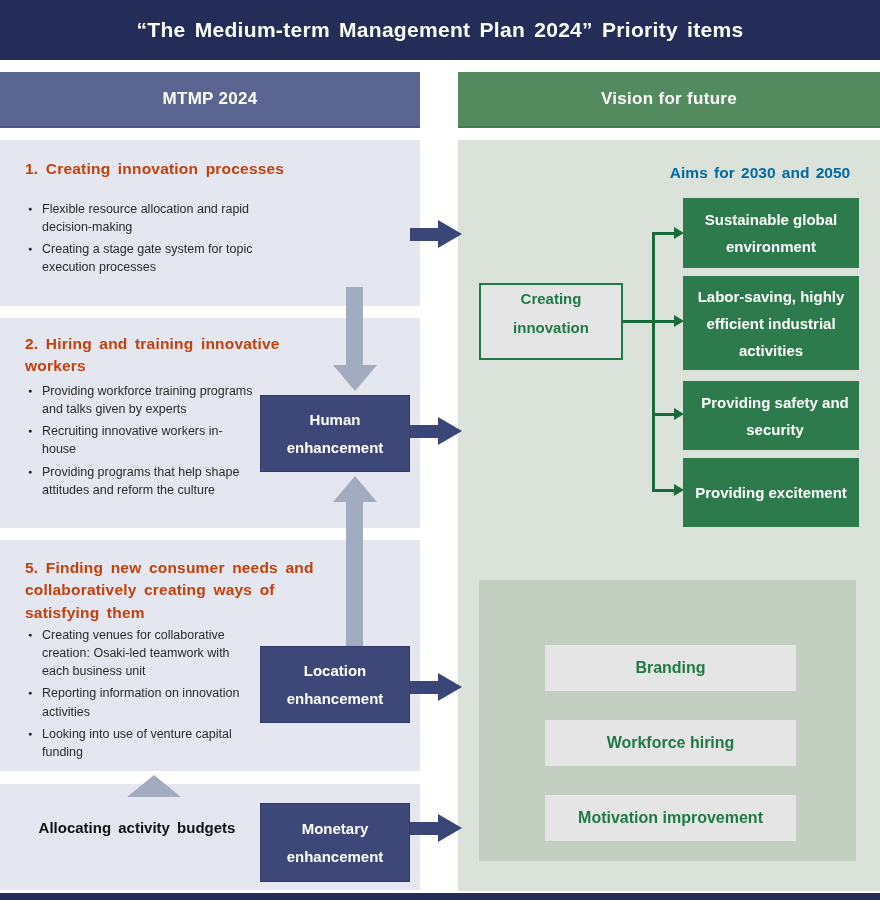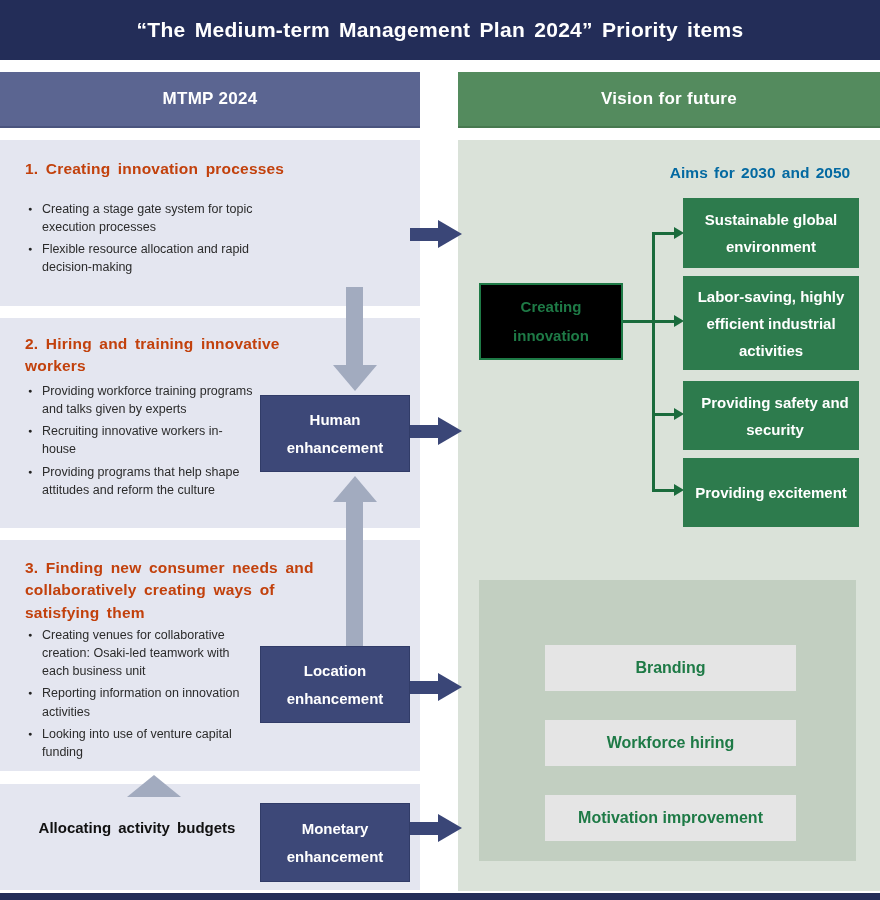--- a/index.html
+++ b/index.html
@@ -73,22 +73,22 @@
     font-weight:bold; font-size:15.5px; color:#0369a1; word-spacing:2px; }
   .green-box { position:absolute; left:683px; width:176px; background:#2d7b4d; color:#fff;
     font-weight:bold; font-size:15px; text-align:center; line-height:1.8;
     display:flex; flex-direction:column; justify-content:center; padding:4px; }
   #gb1 { top:198px; height:70px; }
   #gb2 { top:276px; height:94px; }
   #gb3 { top:381px; height:69px;padding-left:12px; }
   #gb4 { top:458px; height:69px; }
 
   .creating-box { position:absolute; left:479px; top:283px; width:144px; height:77px;
-    background:#000000; border:2px solid #1e7a46; color:#1e7a46; font-weight:bold; font-size:15px;
-    text-align:center; line-height:1.9; display:flex; flex-direction:column; justify-content:center; }
+    background:#e5e5e5; border:2px solid #1e7a46; color:#1e7a46; font-weight:bold; font-size:15px;
+    text-align:center; line-height:1.9; display:flex; flex-direction:column; justify-content:flex-start; }
 
   .c-line { position:absolute; background:#1a6b3c; }
   #c-h1 { left:623px; top:320px; width:31px; height:3px; }
   #c-trunk { left:652px; top:232px; width:3px; height:260px; }
   .c-branch { position:absolute; left:652px; width:23px; height:3px; background:#1a6b3c; }
   .c-head { position:absolute; left:674px; width:0; height:0;
     border-top:6px solid transparent; border-bottom:6px solid transparent; border-left:10px solid #1a6b3c; }
   #cb1 { top:232px; } #ch1 { top:227px; }
   #cb2 { top:320px; } #ch2 { top:315px; }
   #cb3 { top:413px; } #ch3 { top:408px; }
@@ -112,36 +112,36 @@
   <div class="main-header">“The Medium-term Management Plan 2024” Priority items</div>
 
   <div class="col-bar left">MTMP 2024</div>
   <div class="col-bar right">Vision for future</div>
 
   <div class="vision-bg"></div>
 
   <div class="section" id="s1">
     <div class="section-title">1. Creating innovation processes</div>
     <div class="bullets">
+      <div class="bullet">Flexible resource allocation and rapid decision-making</div>
       <div class="bullet">Creating a stage gate system for topic execution processes</div>
-      <div class="bullet">Flexible resource allocation and rapid decision-making</div>
     </div>
   </div>
 
   <div class="section" id="s2">
     <div class="section-title">2. Hiring and training innovative workers</div>
     <div class="bullets">
       <div class="bullet">Providing workforce training programs and talks given by experts</div>
       <div class="bullet">Recruiting innovative workers in-house</div>
       <div class="bullet">Providing programs that help shape attitudes and reform the culture</div>
     </div>
   </div>
 
   <div class="section" id="s3">
-    <div class="section-title">3. Finding new consumer needs and collaboratively creating ways of satisfying them</div>
+    <div class="section-title">5. Finding new consumer needs and collaboratively creating ways of satisfying them</div>
     <div class="bullets">
       <div class="bullet">Creating venues for collaborative creation: Osaki-led teamwork with each business unit</div>
       <div class="bullet">Reporting information on innovation activities</div>
       <div class="bullet">Looking into use of venture capital funding</div>
     </div>
   </div>
 
   <div class="section" id="s4"></div>
   <div class="alloc-label">Allocating activity budgets</div>
 

